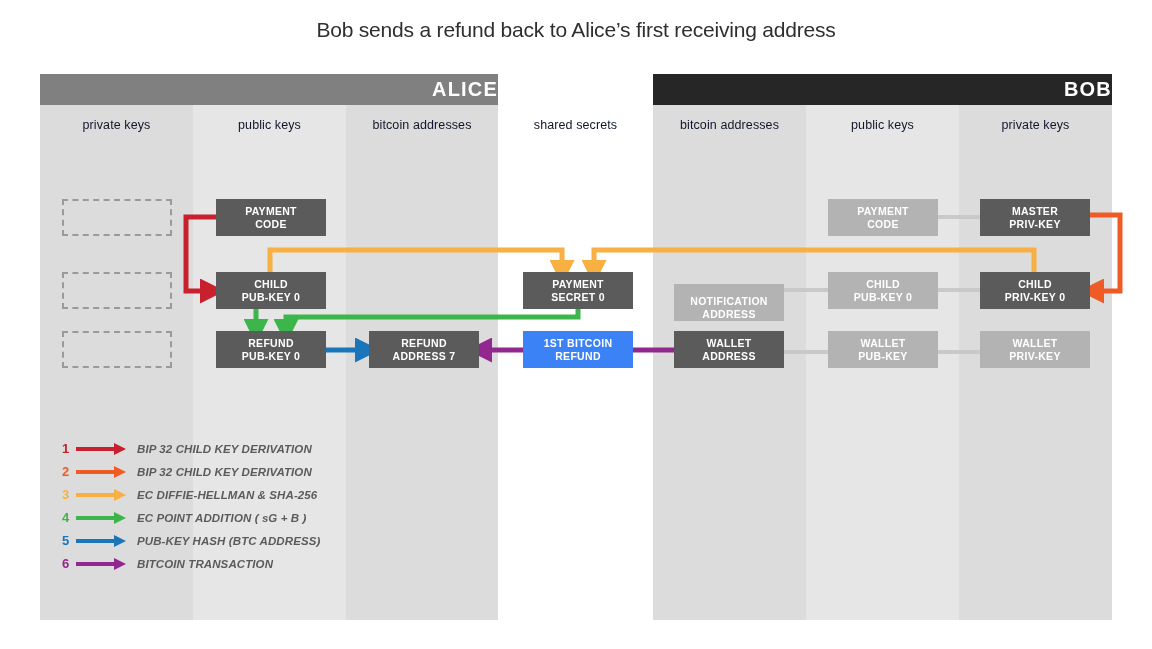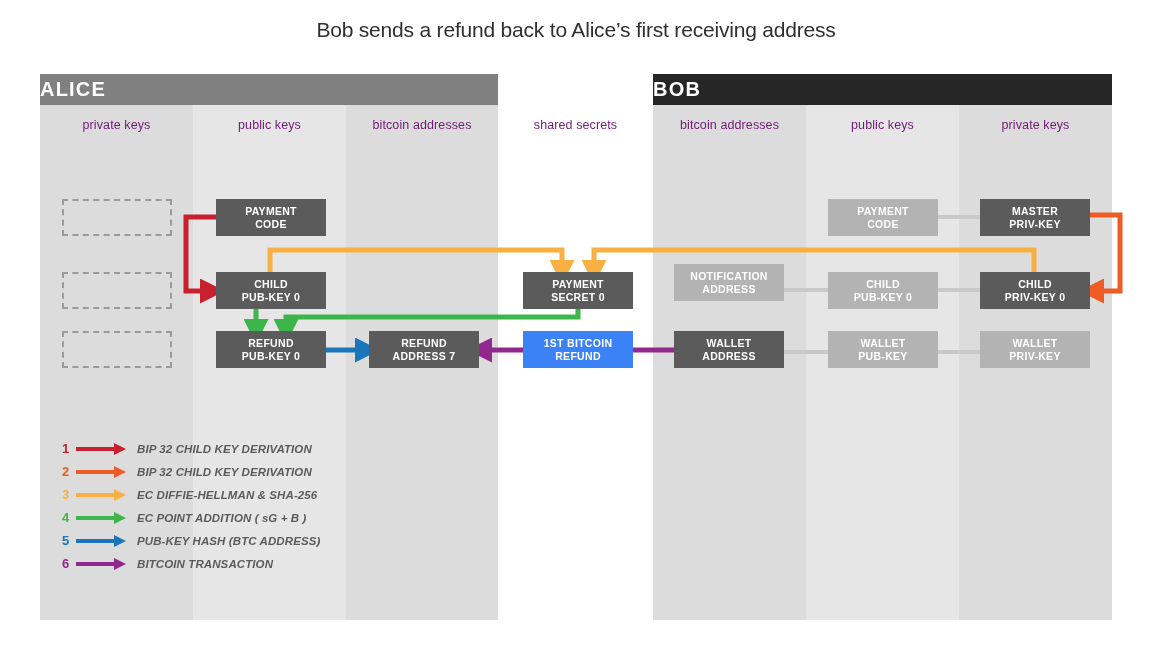--- a/index.html
+++ b/index.html
@@ -46,33 +46,33 @@
   .party-bar {
     position: absolute;
     top: 74px;
     height: 31px;
     color: #ffffff;
     font-size: 20px;
     font-weight: bold;
     letter-spacing: 1.2px;
     display: flex;
     align-items: center;
-    justify-content: flex-start;
+    justify-content: flex-end;
   }
   .party-bar.alice { background: #808080; }
   .party-bar.bob   { background: #262626; }
 
   
   .col-caption {
     position: absolute;
     top: 118px;
     height: 20px;
     text-align: center;
     font-size: 12.5px;
-    color: #701a75;
+    color: #0f172a;
     letter-spacing: 0.1px;
   }
 
   
   .node {
     position: absolute;
     width: 110px;
     height: 37px;
     display: flex;
     flex-direction: column;
@@ -236,21 +236,21 @@
 
   <div class="node active" style="left:523px; top:272px;">
     <span class="ln">PAYMENT</span>
     <span class="ln">SECRET 0</span>
   </div>
   <div class="node black" style="left:523px; top:331px;">
     <span class="ln">1ST BITCOIN</span>
     <span class="ln">REFUND</span>
   </div>
 
-  <div class="node inactive" style="left:674px; top:264px;">
+  <div class="node inactive" style="left:674px; top:284px;justify-content:flex-end;">
     <span class="ln">NOTIFICATION</span>
     <span class="ln">ADDRESS</span>
   </div>
   <div class="node active" style="left:674px; top:331px;">
     <span class="ln">WALLET</span>
     <span class="ln">ADDRESS</span>
   </div>
 
   <div class="node inactive" style="left:828px; top:199px;">
     <span class="ln">PAYMENT</span>

